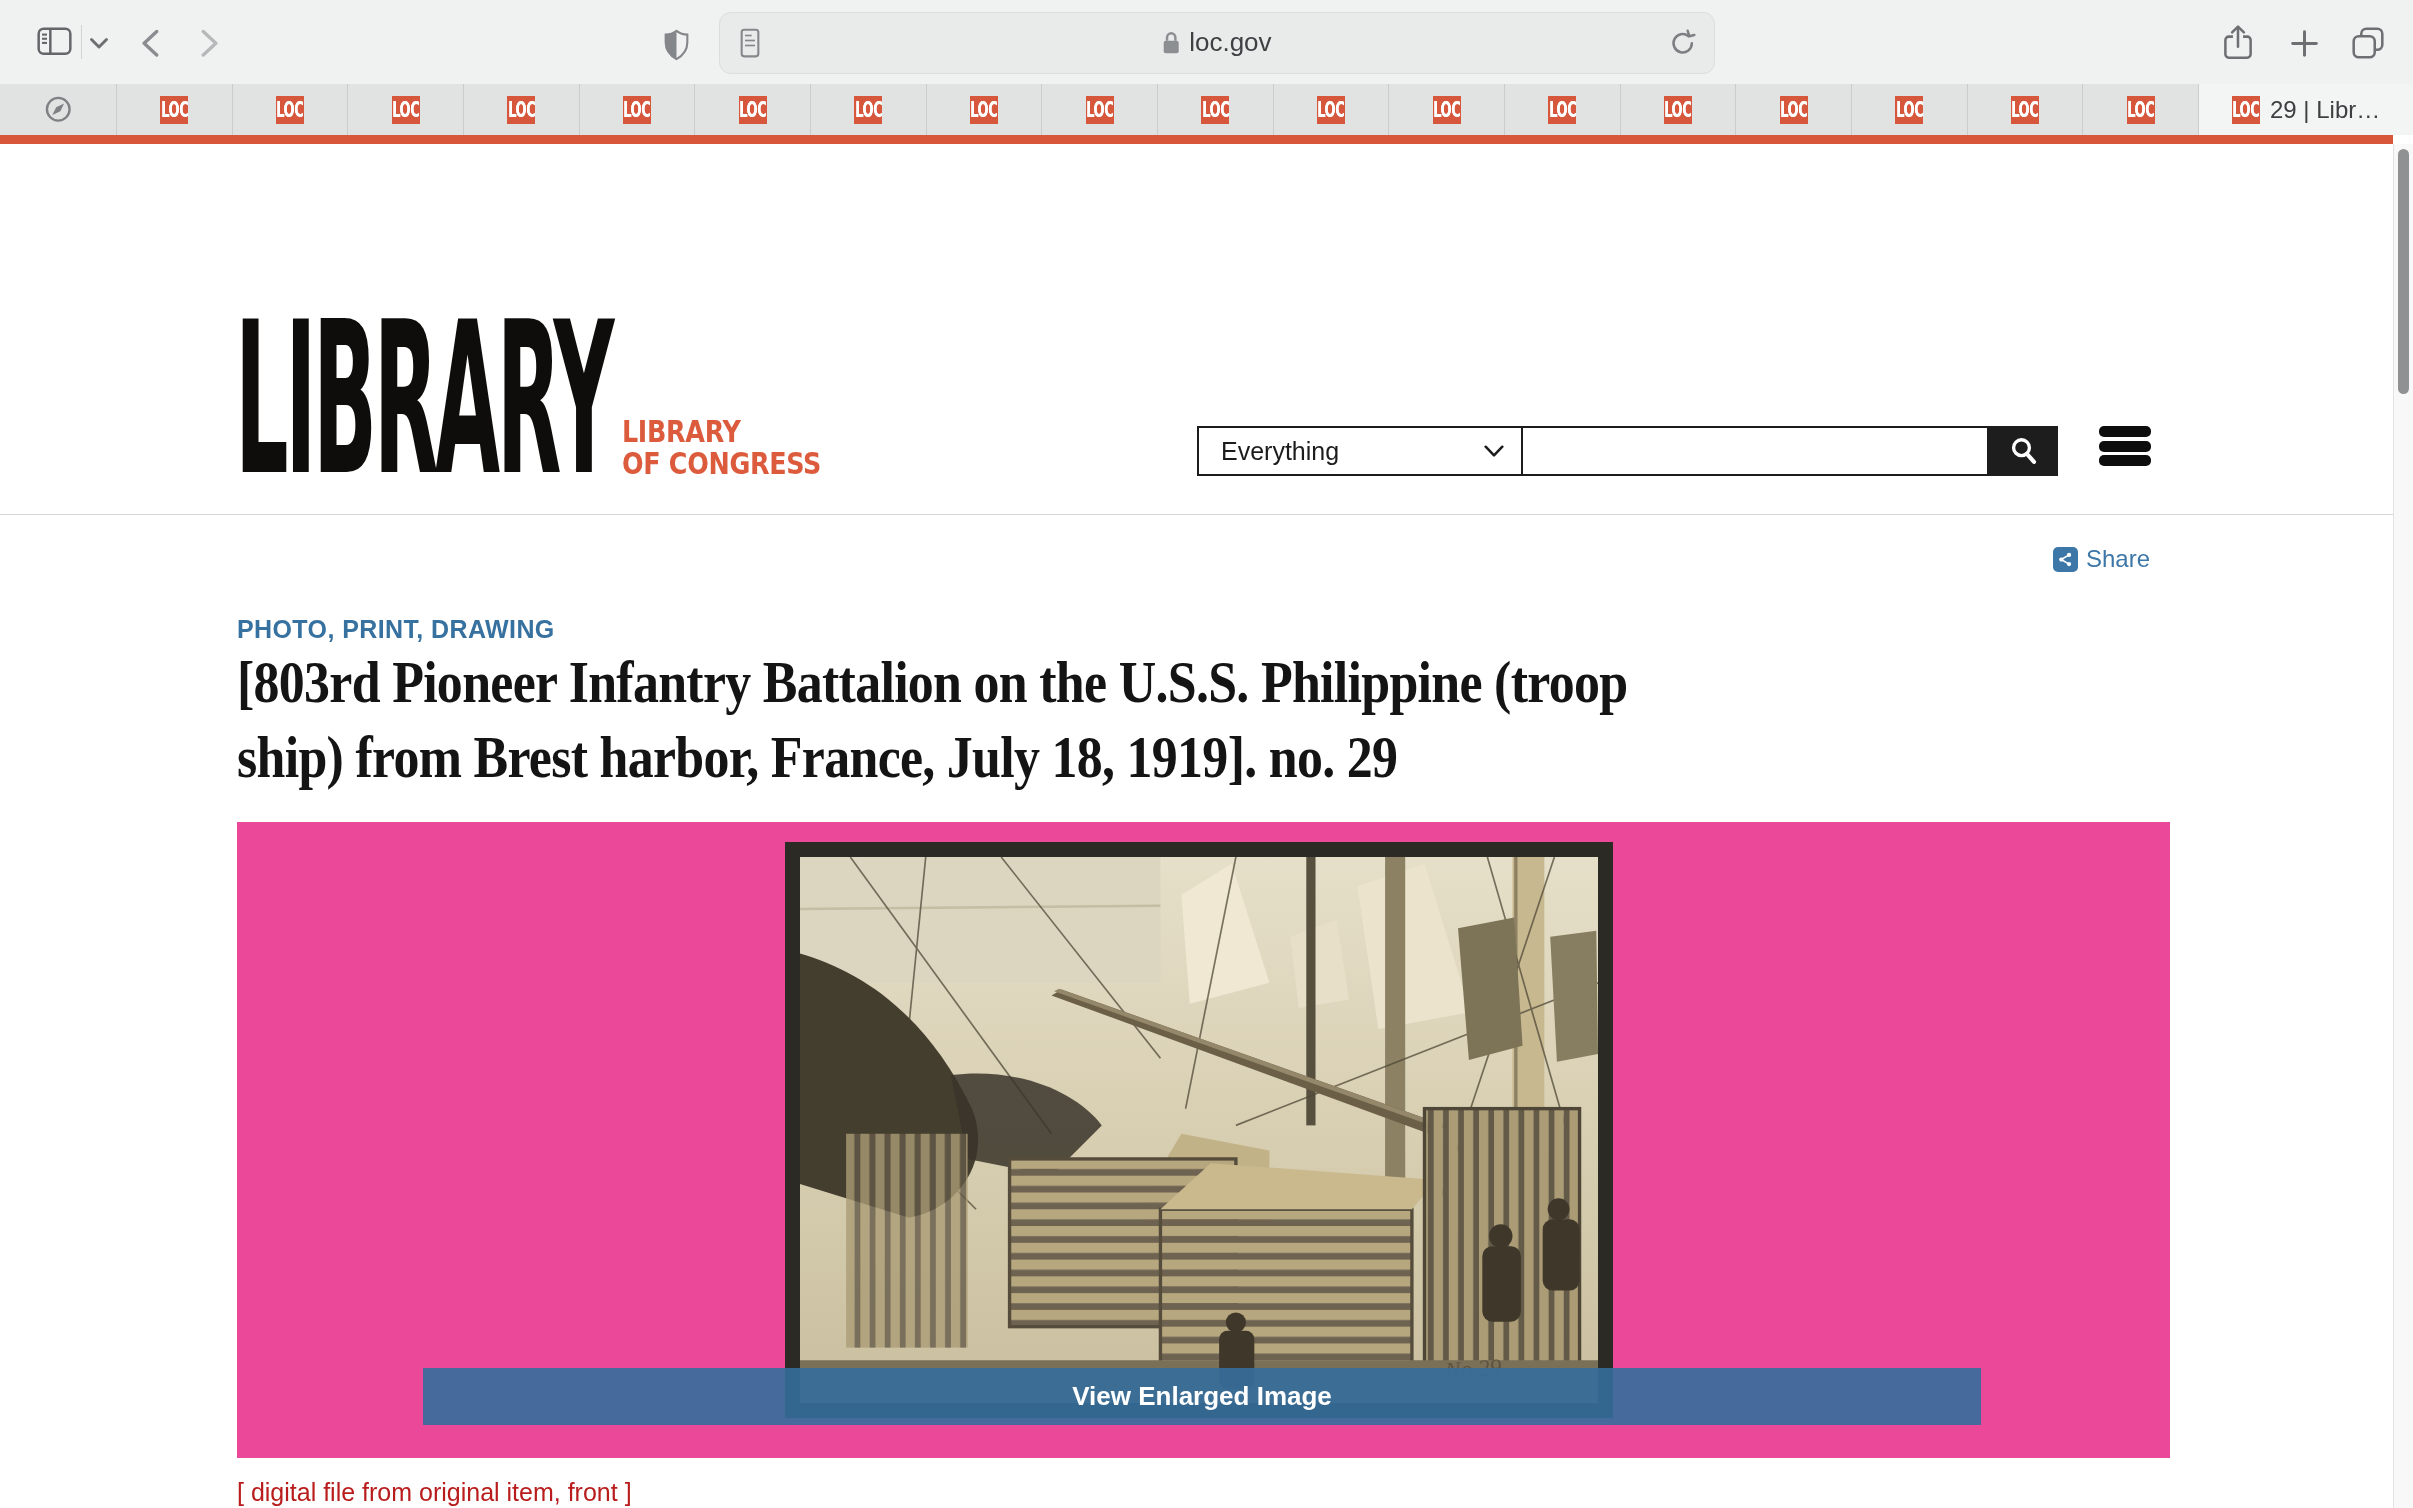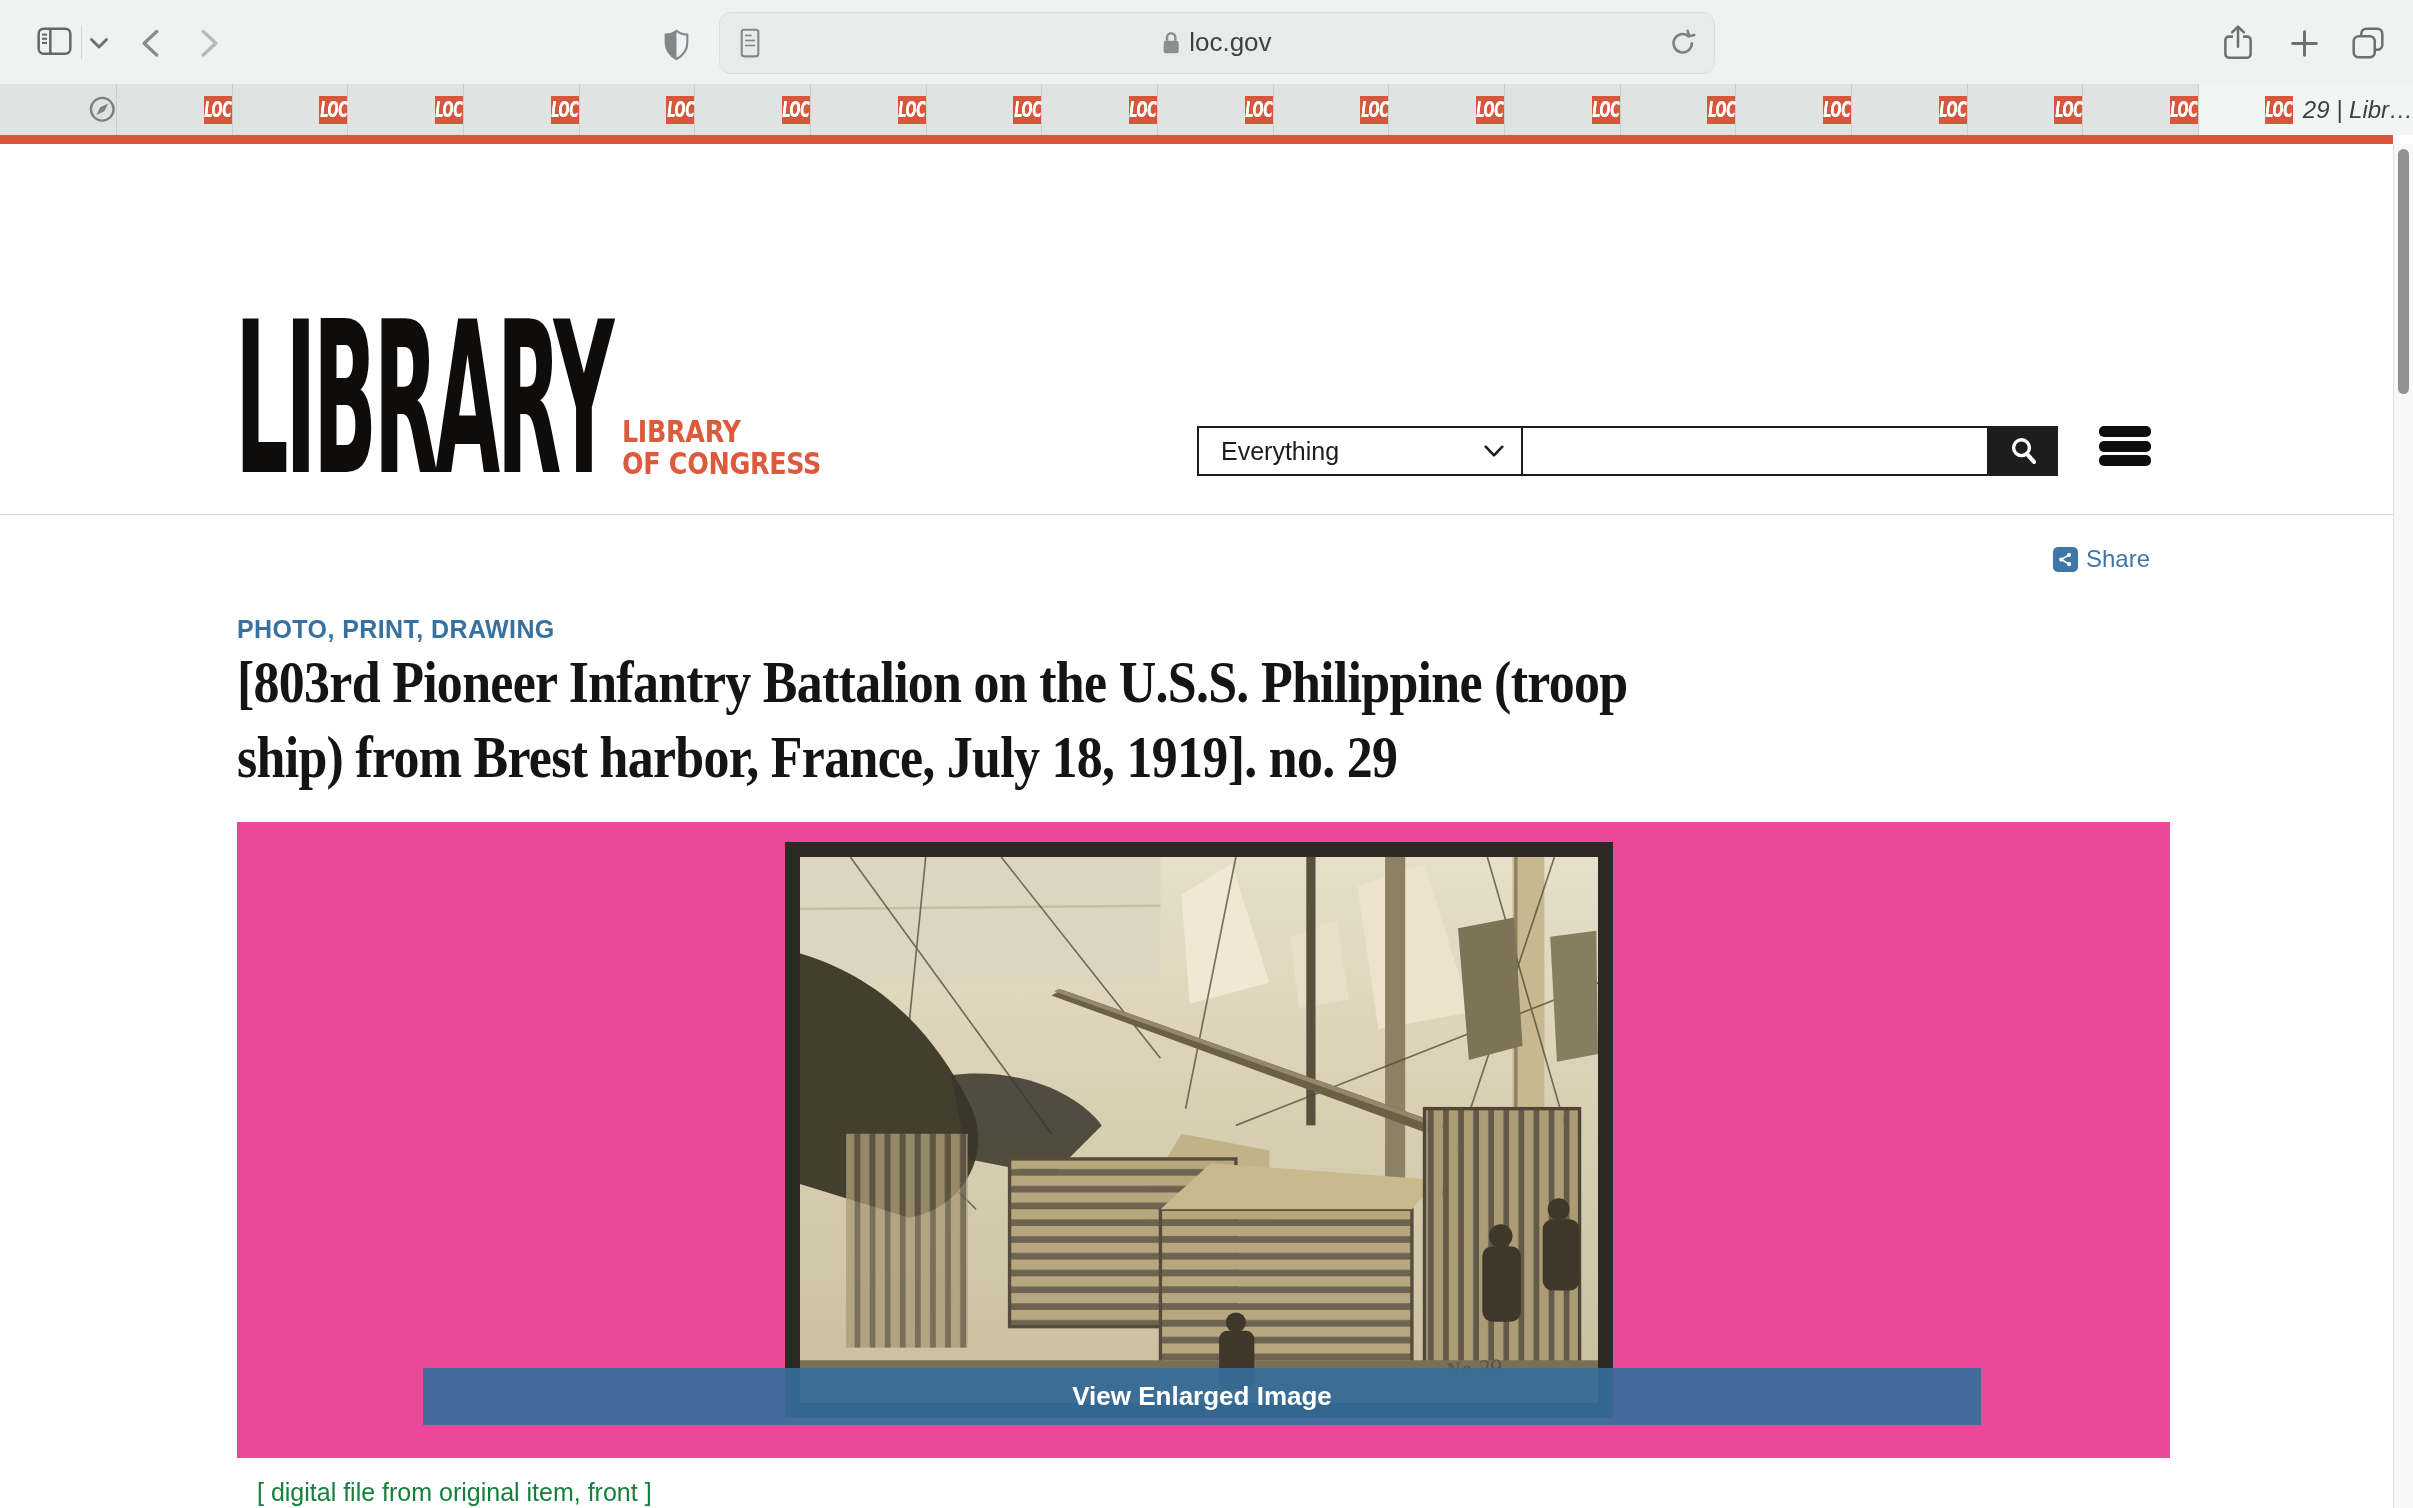--- a/index.html
+++ b/index.html
@@ -13,22 +13,22 @@
   .tb-divider{position:absolute;left:81px;top:25px;width:0.8px;height:34px;background:#d2d3d4;}
   .addressbar{position:absolute;left:719px;top:11.7px;width:994px;height:60px;background:#e9eaea;
               border:0.8px solid #dcdddd;border-radius:11.7px;display:flex;align-items:center;justify-content:center;text-align:center;}
   .ab-reader{position:absolute;left:20px;top:14.2px;}
   .ab-reload{position:absolute;right:18.4px;top:16px;}
   .ab-center{display:flex;align-items:center;gap:8.4px;}
   .ab-url{font-size:26px;color:#3f4043;}
 
   
   .tabbar{position:absolute;left:0;top:84px;width:2413px;height:51px;display:flex;background:#e1e2e2;}
-  .tab{height:51px;display:flex;align-items:center;justify-content:flex-end;gap:10px;
-       border-right:0.8px solid #cbcccc;background:#e1e2e2;box-sizing:border-box;font-style:italic;}
+  .tab{height:51px;display:flex;align-items:center;justify-content:center;gap:10px;
+       border-right:0.8px solid #cbcccc;background:#e1e2e2;box-sizing:border-box;}
   .tab.compass{width:117px;flex:none;}
   .tab.loc{flex:1;}
   .tab.active{width:214px;flex:none;background:#f3f4f4;border-right:none;}
   .favicon{width:28px;height:28px;background:#d6573b;color:#fff;display:flex;align-items:center;justify-content:center;
            font-weight:bold;font-size:21px;font-family:"DejaVu Sans",sans-serif;}
   .favicon span{display:inline-block;transform:scaleX(0.62);letter-spacing:-0.8px;text-shadow:0 0 0.8px #fff;}
   .tab-title{font-size:24px;color:#3e3f41;white-space:nowrap;}
   .orange-bar{position:absolute;left:0;top:135px;width:2393px;height:9.2px;background:#d8573a;}
 
   
@@ -63,21 +63,21 @@
               font-weight:bold;font-size:59px;letter-spacing:-0.8px;transform:scaleX(0.88);transform-origin:0 0;}
   .title-l1{top:504px;}
   .title-l2{top:579px;}
 
   .media-box{position:absolute;left:237px;top:678px;width:1933px;height:636px;background:#ec4899;}
   .photo{position:absolute;left:548px;top:20px;width:798px;height:546px;border:15px solid #2b2a24;cursor:pointer;}
   .enlarge-band{position:absolute;left:186px;top:546px;width:1558px;height:57px;background:rgba(53,110,156,0.9);
                 display:flex;align-items:center;justify-content:center;cursor:pointer;}
   .enlarge-band span{color:#fff;font-weight:bold;font-size:26px;}
 
-  .caption{position:absolute;left:237px;top:1334px;font-size:25px;color:#15803d;margin-left:20px;}
+  .caption{position:absolute;left:237px;top:1334px;font-size:25px;color:#b91c1c;}
 
   
   .scroll-track{position:absolute;left:2393px;top:144px;width:20px;height:1364px;background:#f8f8f8;border-left:0.8px solid #e2e2e2;}
   .scroll-thumb{position:absolute;left:4.2px;top:5px;width:11px;height:245px;border-radius:5.9px;background:#8f9193;}
 
   svg{display:block;}
 </style>
 </head>
 <body>
 

